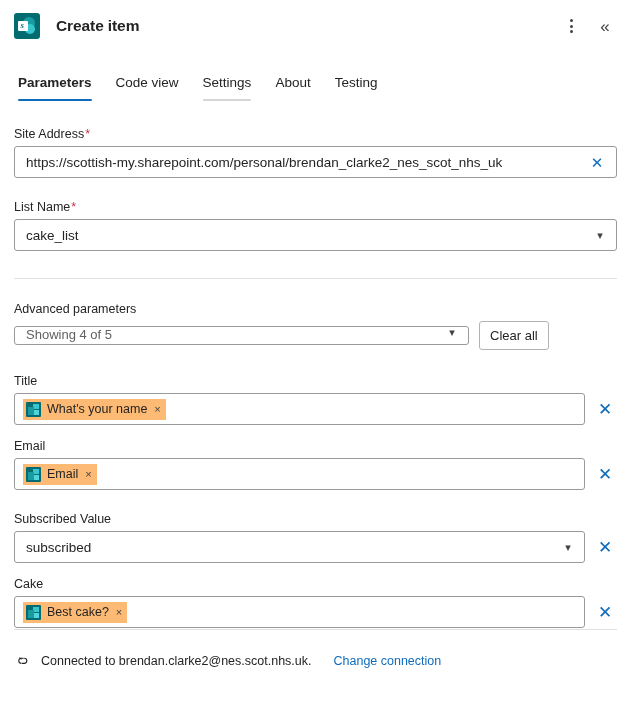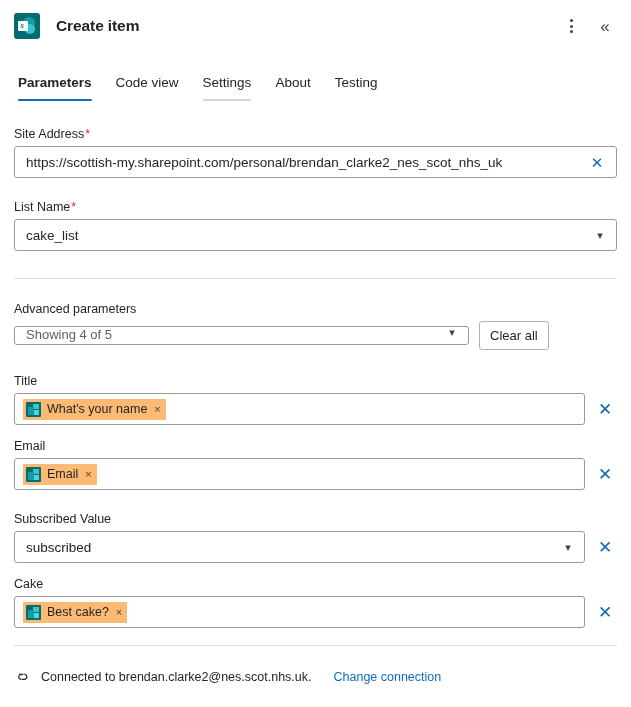--- a/index.html
+++ b/index.html
@@ -271,21 +271,21 @@
     cursor: pointer;
     line-height: 1;
     padding-left: 1px;
   }
   .textfield.token-field { padding-left: 8px; }
 
   
   .footer-wrap {
     position: absolute;
     left: 0; right: 0;
-    bottom: 0;
+    bottom: 16px;
     padding: 0 14px;
   }
   hr.footer-sep {
     border: none;
     border-top: 1px solid #e0e0e0;
     margin: 0 0 0 0;
   }
   .footer {
     display: flex;
     align-items: center;

